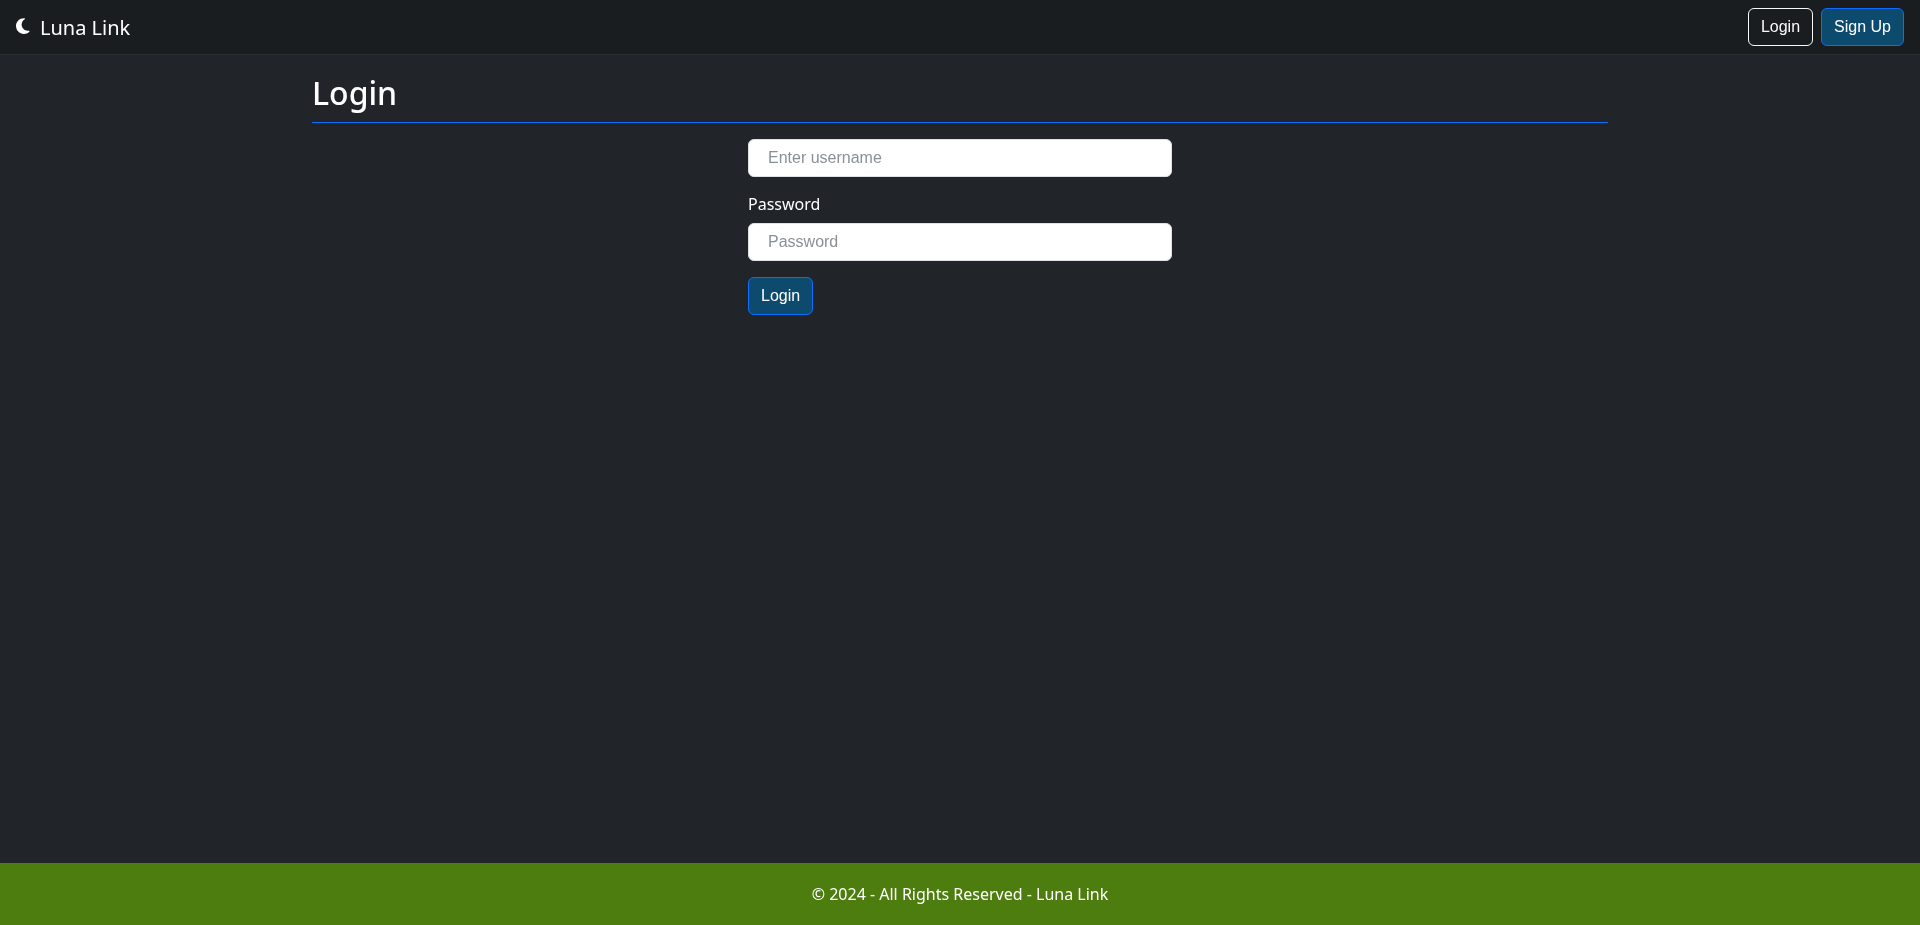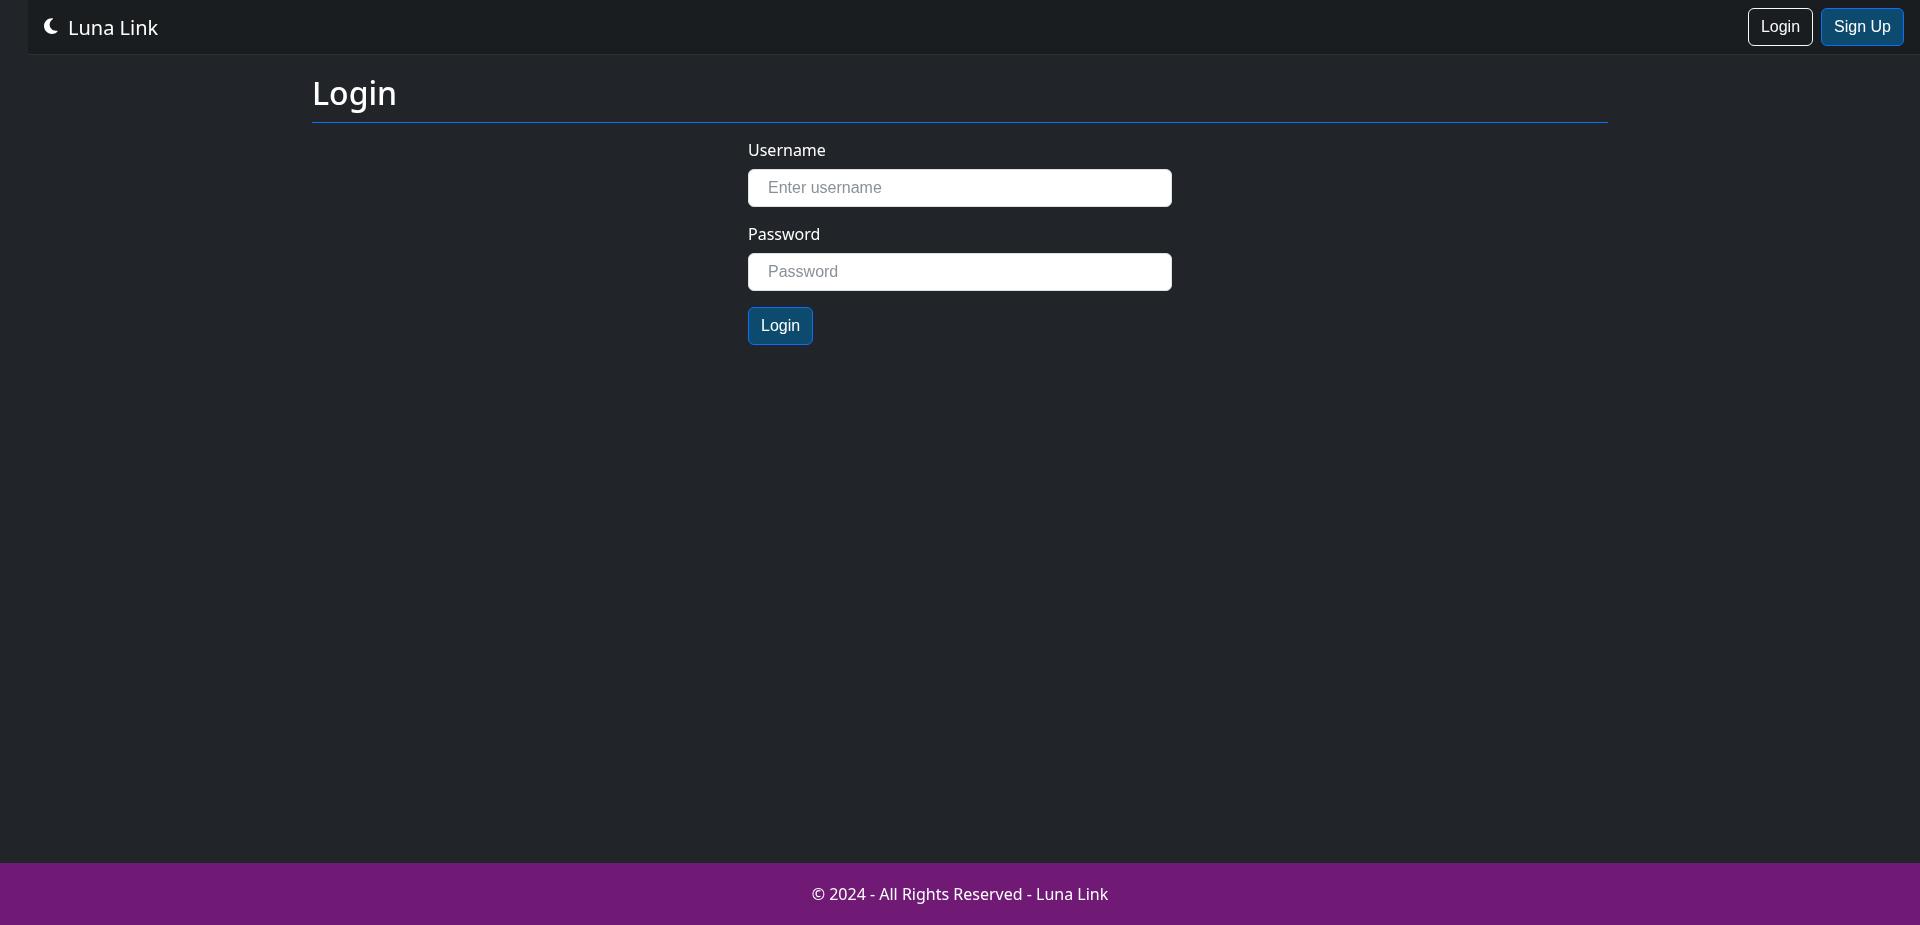--- a/index.html
+++ b/index.html
@@ -15,21 +15,20 @@
       display: flex;
       flex-direction: column;
     }
     .navbar {
       background-color: #1a1d20;
       padding: 8px 16px;
       display: flex;
       justify-content: space-between;
       align-items: center;
       border-bottom: 1px solid #2c2f33;
-      margin-left: 28px;
     }
     .navbar-brand {
       display: flex;
       align-items: center;
       gap: 6px;
       color: #fff;
       font-size: 20px;
       font-weight: 400;
       cursor: pointer;
     }
@@ -100,21 +99,21 @@
       color: #212529;
       background-color: #fff;
       border: 1px solid #dee2e6;
       border-radius: 6px;
     }
     .form-control::placeholder {
       color: #6c757d;
       opacity: 0.8;
     }
     .footer {
-      background-color: #701a75;
+      background-color: #4d7c0f;
       padding: 20px 16px;
       text-align: center;
       color: #fff;
       font-size: 16px;
       margin-top: 25px;
     }
   </style>
 </head>
 <body>
 
@@ -131,21 +130,20 @@
     <button class="btn btn-outline-light">Login</button>
     <button class="btn btn-primary">Sign Up</button>
   </div>
 </nav>
 
 <main class="content">
   <h1 class="page-title">Login</h1>
   <hr class="divider">
   <div class="form-container">
     <div class="form-group">
-      <label class="form-label">Username</label>
       <input type="text" class="form-control" placeholder="Enter username" style="">
     </div>
     <div class="form-group">
       <label class="form-label">Password</label>
       <input type="password" class="form-control" placeholder="Password" style="">
     </div>
     <button class="btn btn-primary">Login</button>
   </div>
 </main>
 

